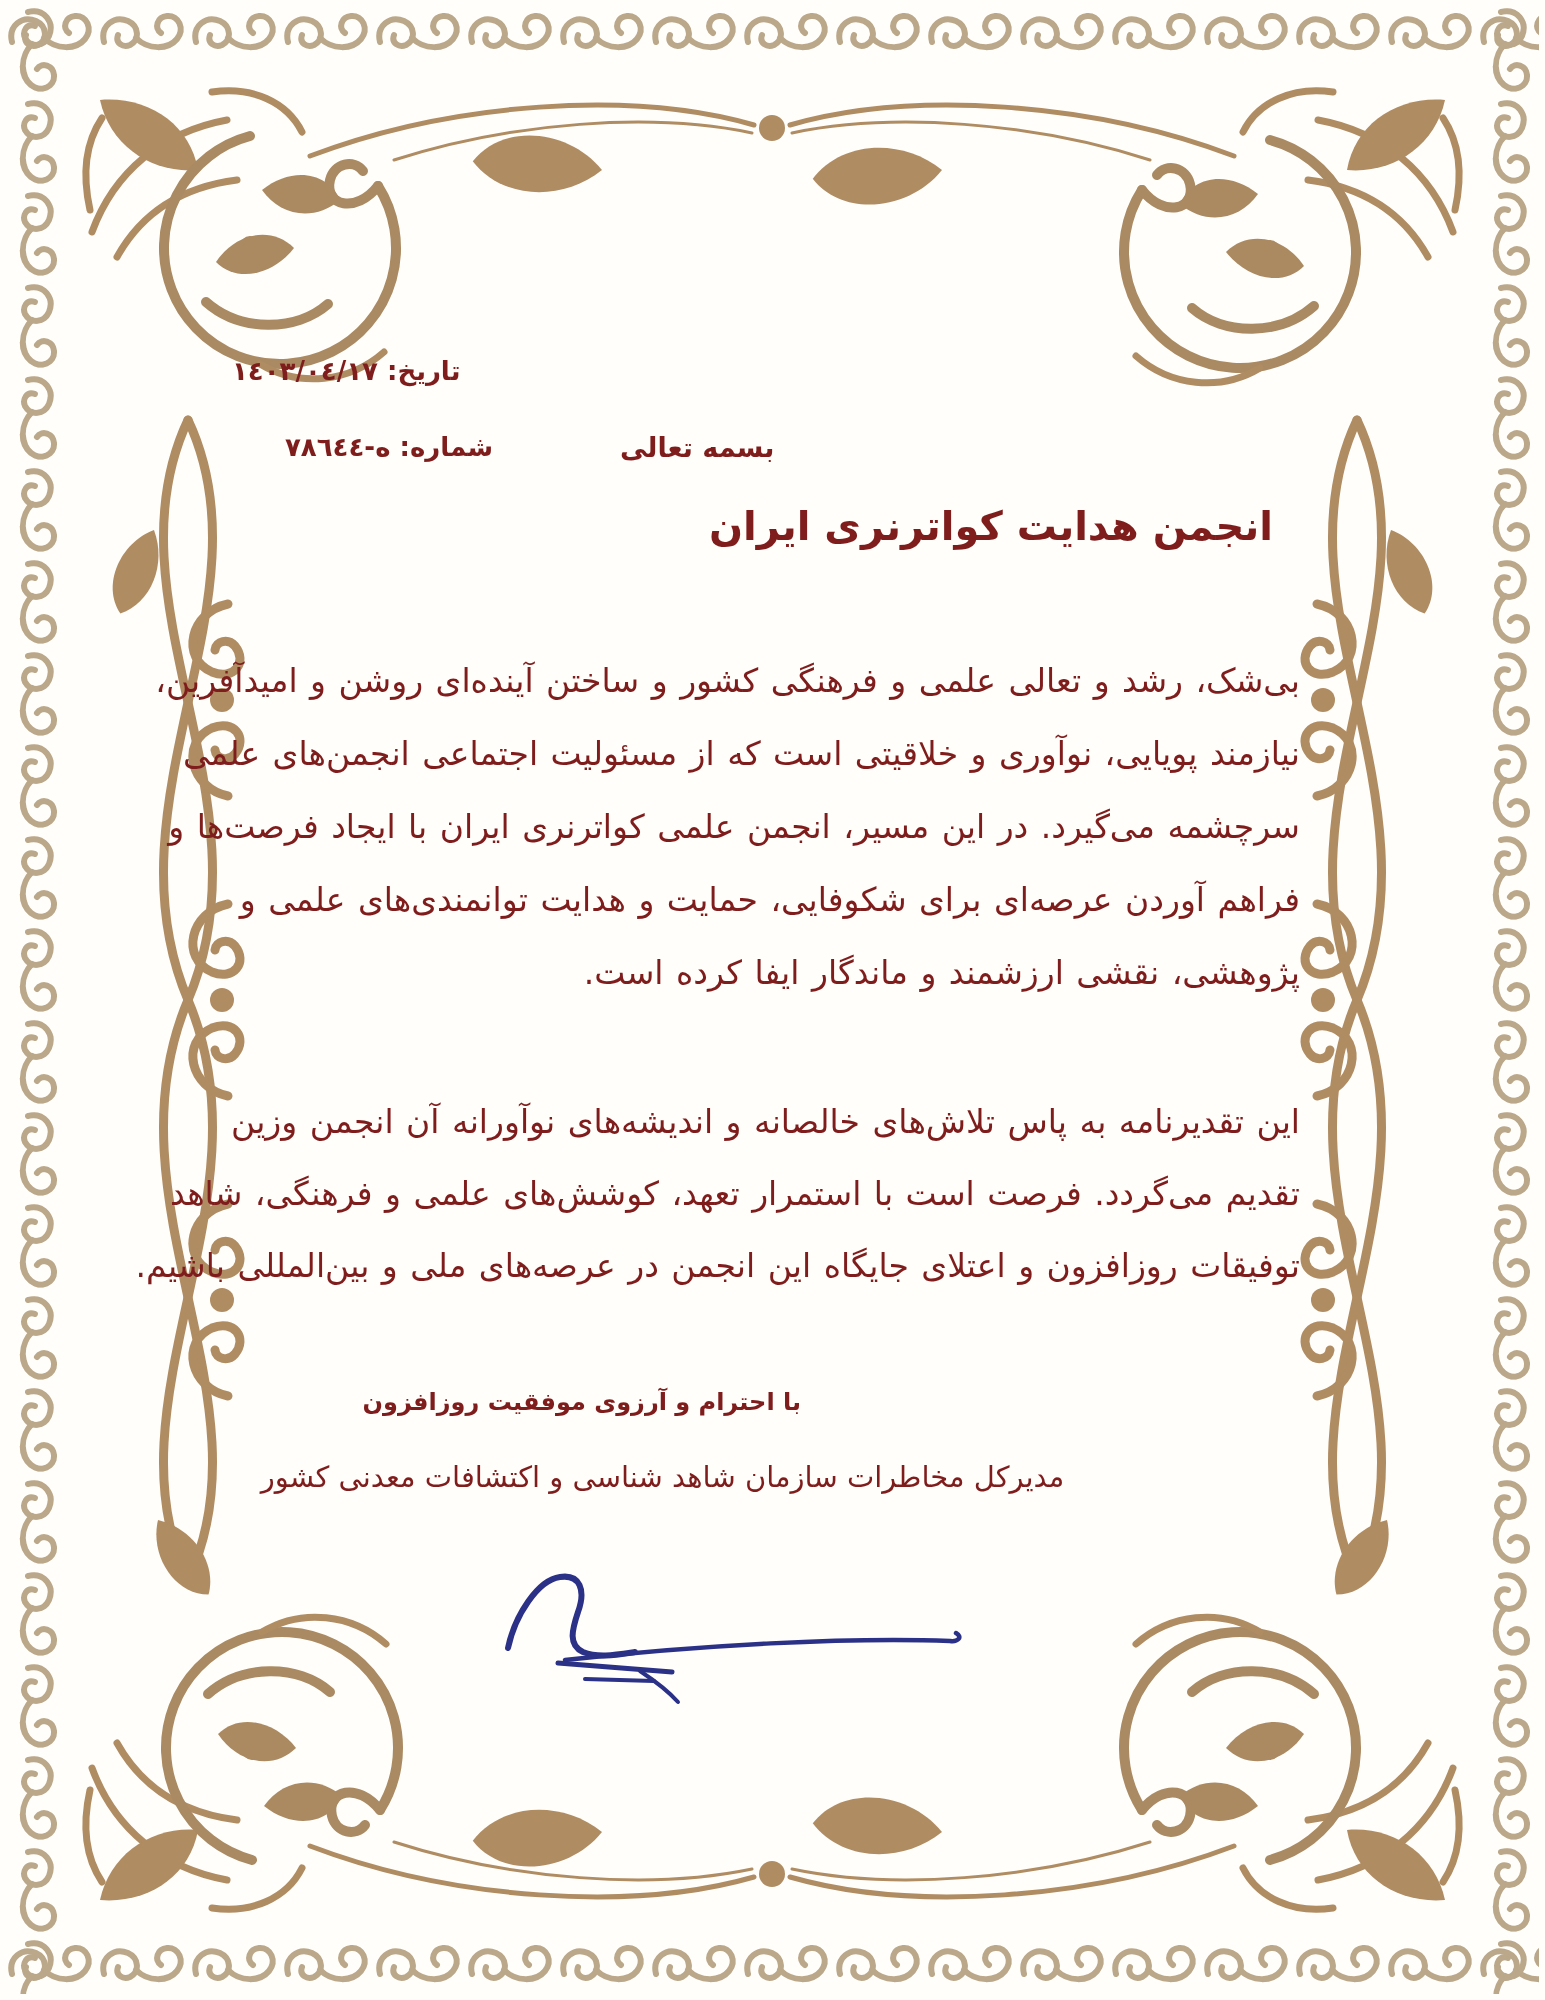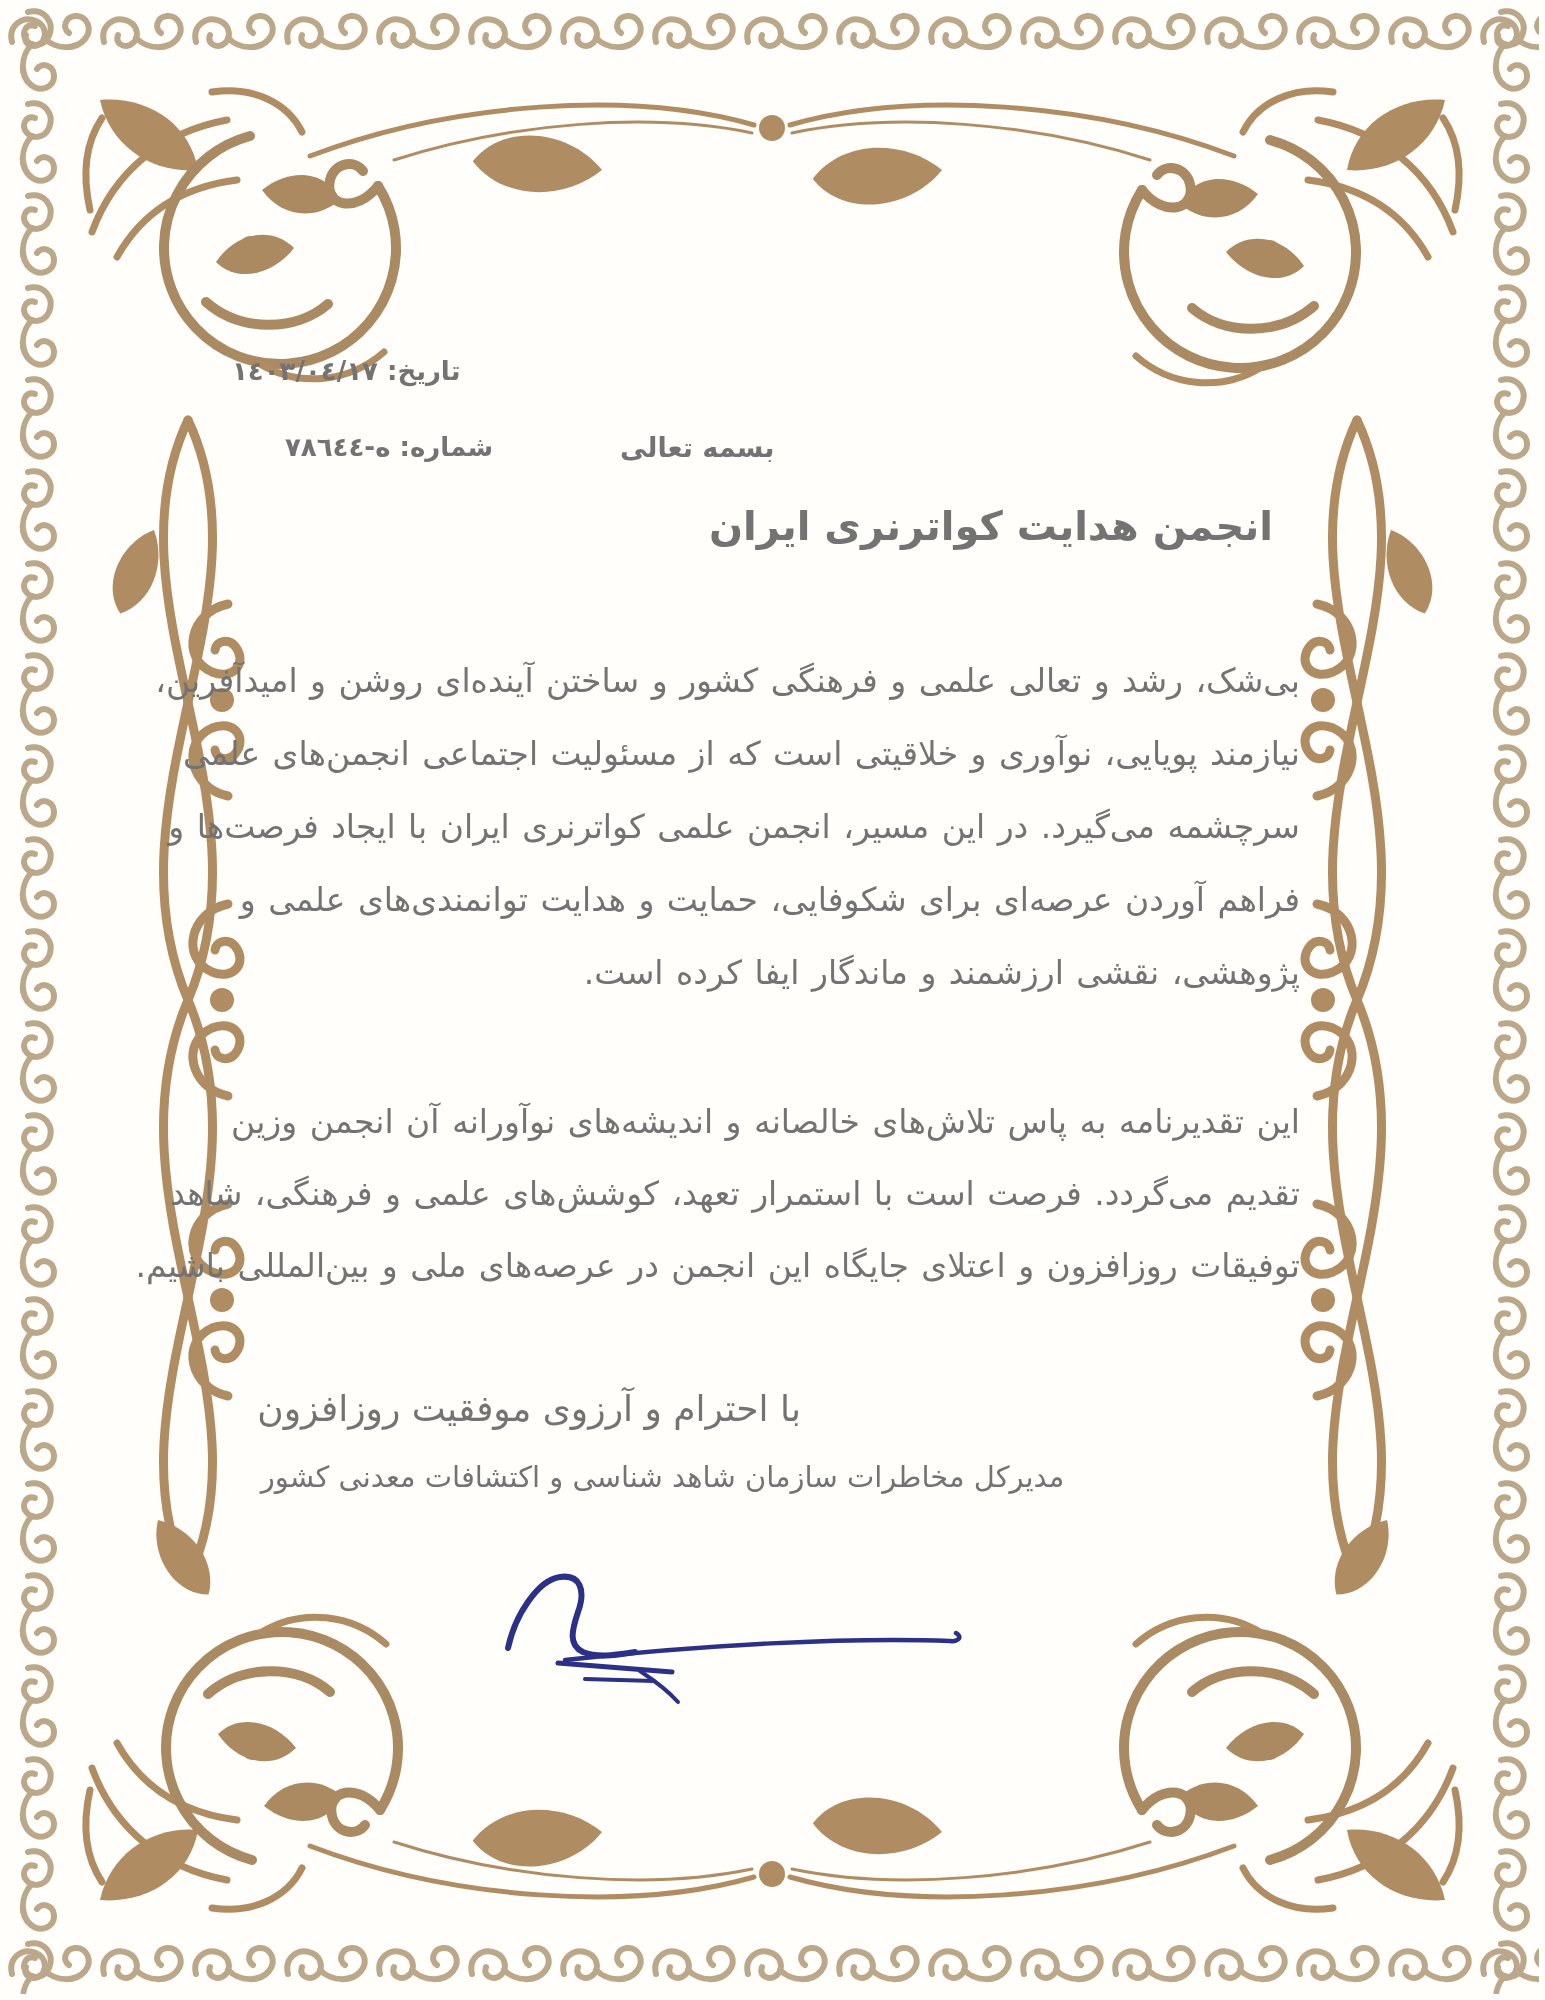--- a/index.html
+++ b/index.html
@@ -1,37 +1,37 @@
 <!DOCTYPE html>
 <html lang="fa"><head>
 <meta charset="utf-8">
 <style>
   html,body{margin:0;padding:0;background:#e8e8e8;}
   .page{
     position:relative;width:1545px;height:2000px;background:#fffefa;
-    font-family:"DejaVu Sans",sans-serif;color:#737373;overflow:hidden;
+    font-family:"DejaVu Sans",sans-serif;color:#7f1d1d;overflow:hidden;
     margin:0 auto;
   }
   .abs{position:absolute;}
   svg{display:block;}
   .st{fill:none;stroke:#aa8a62;stroke-width:10;stroke-linecap:round;}
   .st2{fill:none;stroke:#b08c63;stroke-width:7;stroke-linecap:round;}
   .stv{fill:none;stroke:#b08c63;stroke-width:9;stroke-linecap:round;}
   .fl{fill:#ab8a62;stroke:none;}
   .fl2{fill:#b08c63;stroke:none;}
   .hline{font-weight:700;font-size:26px;white-space:nowrap;direction:rtl;}
   .basmala{font-weight:700;font-size:27px;white-space:nowrap;direction:rtl;}
   .title{font-weight:700;font-size:40px;white-space:nowrap;direction:rtl;}
   .bline{
     font-size:33px;direction:rtl;height:52px;line-height:52px;
     text-align:justify;text-align-last:justify;-moz-text-align-last:justify;
     white-space:nowrap;word-spacing:2px;
   }
   .bline.last{text-align:center;text-align-last:right;-moz-text-align-last:right;}
-  .closing1{font-size:36px;direction:rtl;text-align:center;white-space:nowrap;}
+  .closing1{font-size:24px;direction:rtl;text-align:center;white-space:nowrap;font-weight:bold;}
   .closing2{font-size:29px;direction:rtl;text-align:center;white-space:nowrap;}
 </style>
 </head>
 <body>
 
 <div class="page">
 
   <svg class="abs" style="left:0;top:0" width="1545" height="2000" viewBox="0 0 1545 2000">
     <defs>
       <g id="sc" fill="none" stroke-linecap="round">

